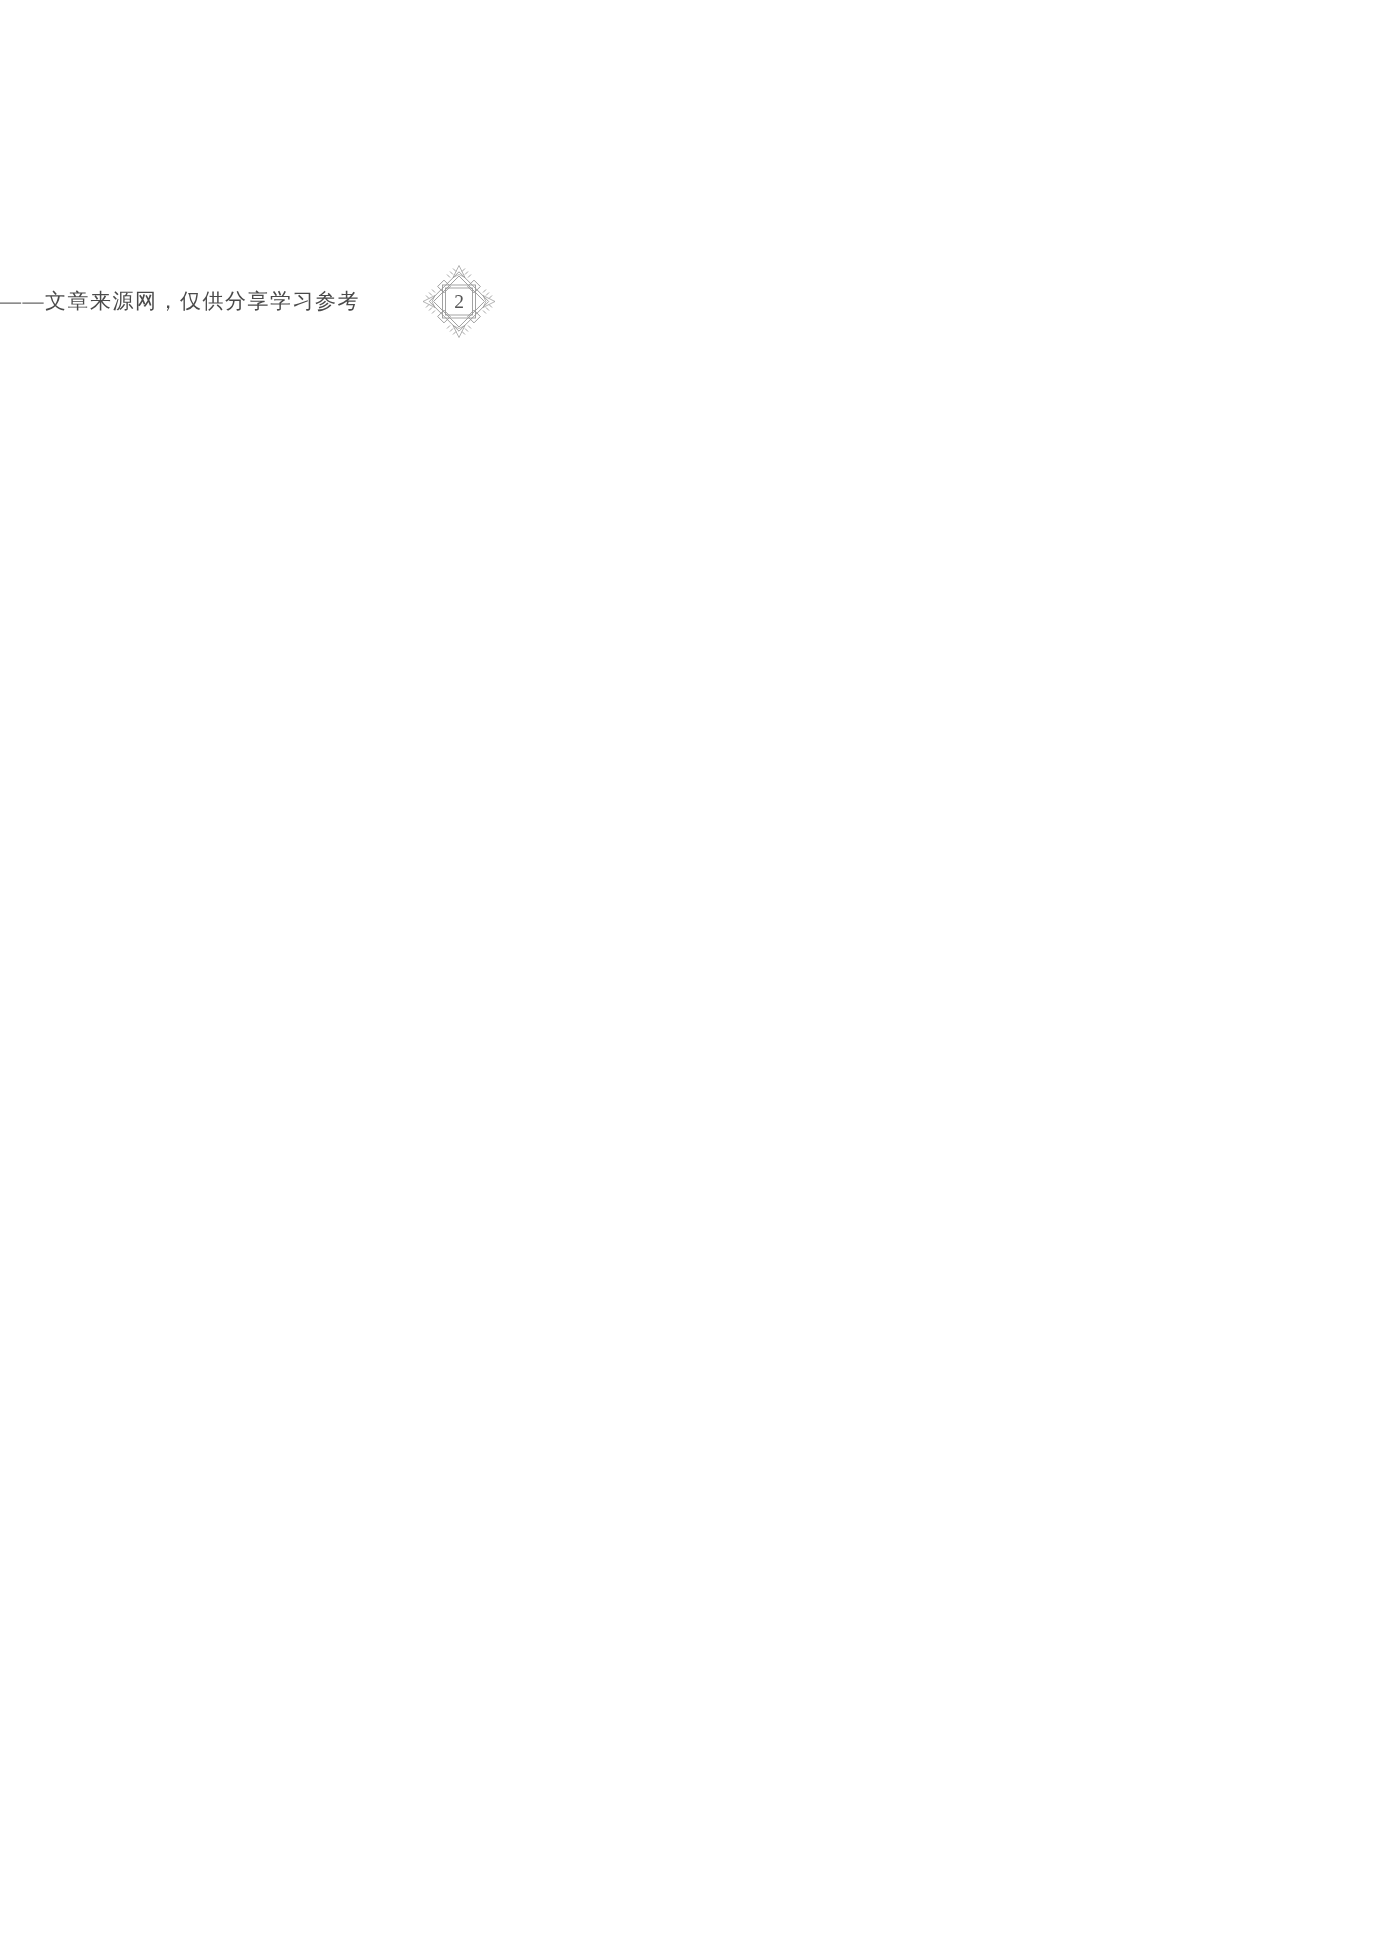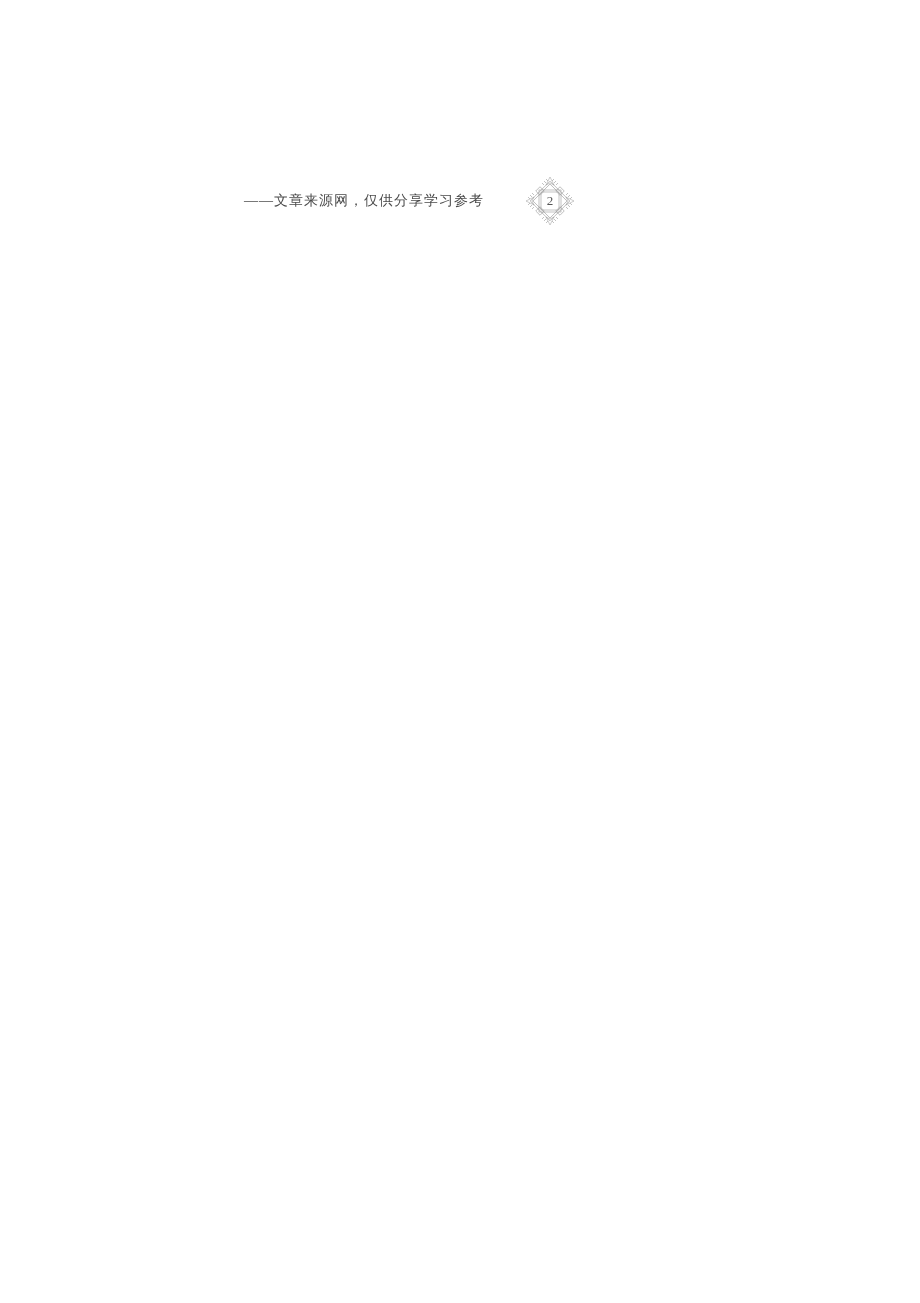--- a/index.html
+++ b/index.html
@@ -14,21 +14,21 @@
       position: relative;
       font-family: "SimSun", "Microsoft YaHei", serif;
     }
     .header-row {
       position: absolute;
       top: 175px;
       left: 0;
       right: 0;
       display: flex;
       align-items: center;
-      justify-content: center;
+      justify-content: flex-start;
       padding-right: 100px;
     }
     .source-text {
       font-size: 14px;
       color: #4a4a4a;
       margin-right: 40px;
       letter-spacing: 1px;
     }
     .page-badge {
       position: relative;

